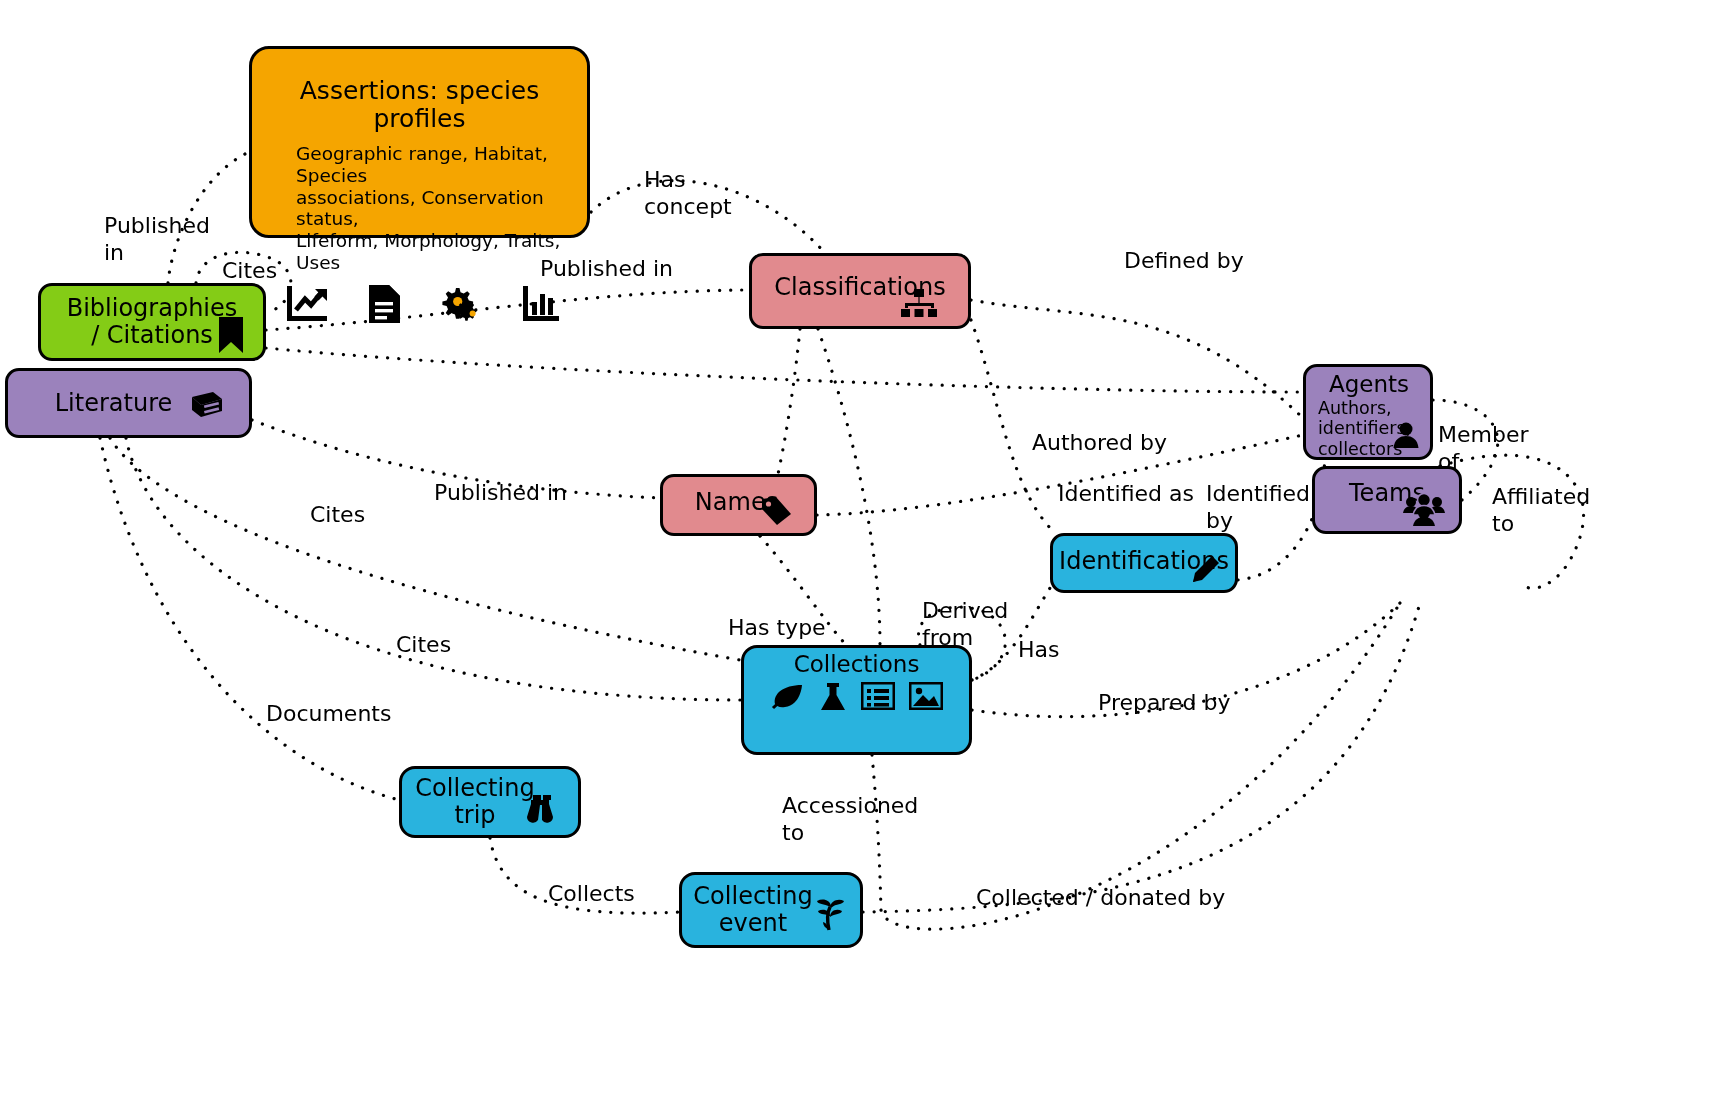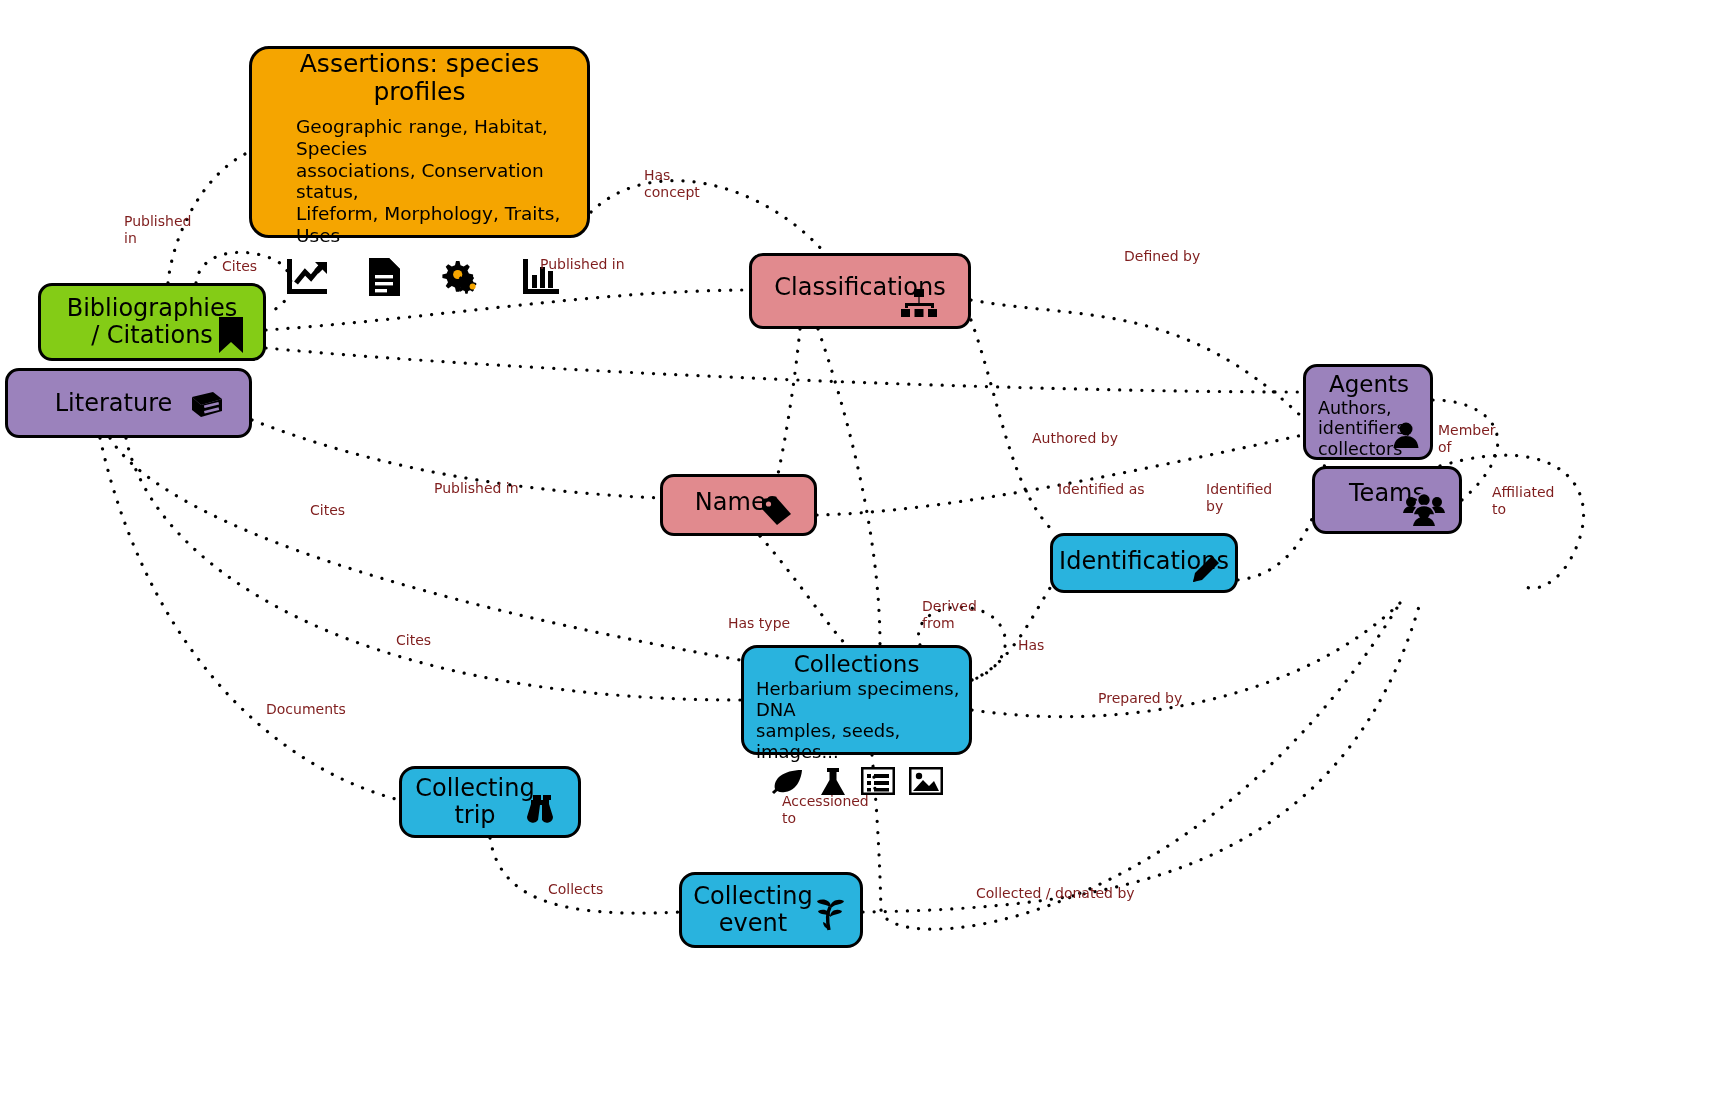--- a/index.html
+++ b/index.html
@@ -46,38 +46,38 @@
     text-align: center;
     line-height: 1.12;
     white-space: pre-line;
   }
   .node .sub {
     line-height: 1.18;
     white-space: pre-line;
   }
   .lbl {
     position: absolute;
-    font-size: 14px;
-    color: #7f1d1d;
+    font-size: 22px;
+    color: #000000;
     line-height: 1.22;
     white-space: pre-line;
     z-index: 6;
   }
   .ico {
     display: inline-block;
     vertical-align: middle;
   }
   .ico svg { display: block; }
 
   
   #assertions {
     left: 249px; top: 46px; width: 341px; height: 192px;
     background: #F5A500;
     border-radius: 20px;
-    padding: 1px 14px 10px 14px;
+    padding: 28px 14px 10px 14px;
     justify-content: flex-start;
   }
   #assertions .title { font-size: 25px; margin-bottom: 10px; }
   #assertions .sub { font-size: 18.5px; padding-left: 30px; }
   #assertions .iconrow {
     display: flex; gap: 38px; justify-content: center;
     margin-top: 10px; padding-left: 6px;
   }
 
   #biblio {
@@ -342,22 +342,20 @@
         <path d="M10 22 C11.5 15 16 12.5 21 12.5 C26 12.5 30.5 15 32 22 Z" fill="#000" stroke="#9B82BC" stroke-width="1.6"></path>
         <circle cx="21" cy="20" r="6" fill="#000"></circle>
         <path d="M10 33 C11.5 26 16 24 21 24 C26 24 30.5 26 32 33 Z" fill="#000"></path>
       </svg>
     </span>
   </div>
 
 
   <div class="node" id="collections">
     <div class="title">Collections</div>
-    <div class="sub">Herbarium specimens, DNA
-samples, seeds, images...</div>
     <div class="iconrow">
       <span class="ico">
         <svg width="34" height="28" viewBox="0 0 34 28">
           <path d="M4 22 C2 12 12 3 31 3 C31 3 30 23 14 25 C9 25.8 5.5 24.5 4 22 Z" fill="#000"></path>
           <path d="M2 26 C8 20 18 12 28 7" stroke="#000" stroke-width="3" fill="none"></path>
         </svg>
       </span>
       <span class="ico">
         <svg width="28" height="30" viewBox="0 0 28 30">
           <rect x="8" y="1" width="12" height="4" fill="#000"></rect>
@@ -403,21 +401,21 @@
         <path d="M15 33 C13 24 13 16 16 10" stroke="#000" stroke-width="3.4" fill="none"></path>
         <path d="M16 10 C10 6 4 8 3 4 C9 1 16 3 17 9 Z" fill="#000"></path>
         <path d="M17 11 C22 6 29 8 30 4 C24 1 17 4 16 10 Z" fill="#000"></path>
         <path d="M15 19 C10 16 5 18 4 14 C10 11 16 14 16 19 Z" fill="#000"></path>
         <path d="M16 20 C21 16 27 18 28 14 C22 11 16 14 16 20 Z" fill="#000"></path>
         <path d="M15 33 C11 31 9 28 9 25 C12 26 15 29 15 33 Z" fill="#000"></path>
       </svg>
     </span>
   </div>
 
-  <div class="lbl" style="left:104px; top:213px;margin-left:20px;">Published
+  <div class="lbl" style="left:104px; top:213px;">Published
 in</div>
   <div class="lbl" style="left:222px; top:258px;">Cites</div>
   <div class="lbl" style="left:644px; top:167px;">Has
 concept</div>
   <div class="lbl" style="left:540px; top:256px;">Published in</div>
   <div class="lbl" style="left:1124px; top:248px;">Defined by</div>
   <div class="lbl" style="left:434px; top:480px;">Published in</div>
   <div class="lbl" style="left:1032px; top:430px;">Authored by</div>
   <div class="lbl" style="left:1058px; top:481px;">Identified as</div>
   <div class="lbl" style="left:1206px; top:481px;">Identified

